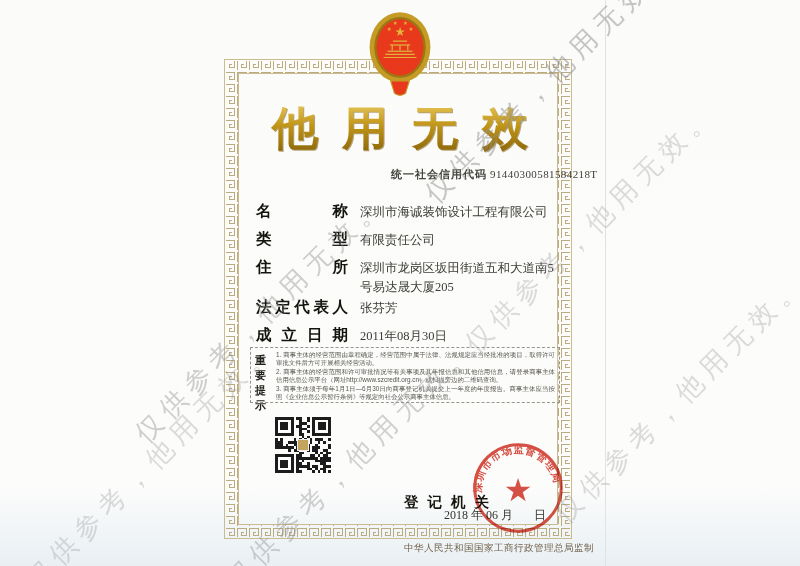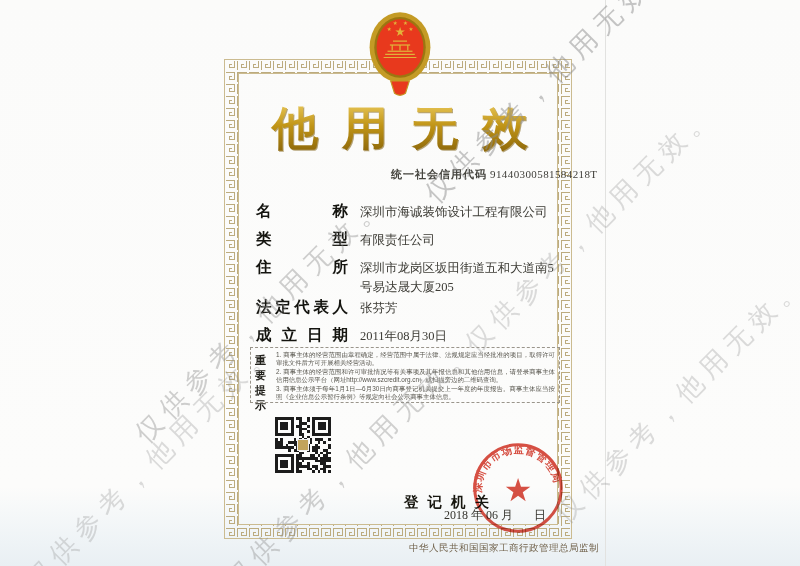--- a/index.html
+++ b/index.html
@@ -38,21 +38,21 @@
   
   .qr{position:absolute;left:275px;top:417px;width:56px;height:56px;}
   
   .registry-label{position:absolute;left:404px;top:493px;font-size:14.5px;font-weight:bold;color:#17160f;letter-spacing:9px;white-space:nowrap;}
   .reg-date{position:absolute;left:444px;top:507px;font-family:"Liberation Serif","DejaVu Serif",serif;font-size:12px;color:#34332d;white-space:nowrap;}
   .reg-date span{margin-right:3px;}
   .reg-date .day-gap{display:inline-block;width:15px;}
   
   .seal{position:absolute;left:471px;top:441px;opacity:.88;mix-blend-mode:multiply;}
   
-  .footer{position:absolute;left:404px;top:542px;width:200px;text-align:center;font-size:9.5px;color:#6f6049;letter-spacing:.5px;white-space:nowrap;}
+  .footer{position:absolute;left:404px;top:542px;width:200px;text-align:left;font-size:9.5px;color:#6f6049;letter-spacing:.5px;white-space:nowrap;}
   
   .wm{position:absolute;font-size:27px;letter-spacing:7px;color:#8f8f8f;white-space:nowrap;transform:rotate(-45deg);transform-origin:left center;pointer-events:none;font-family:"Liberation Sans","DejaVu Sans",sans-serif;}
 </style>
 </head>
 <body>
 
 <div class="photo">
 
   <svg class="frame-svg" width="348" height="480" shape-rendering="crispEdges">
     <defs>

